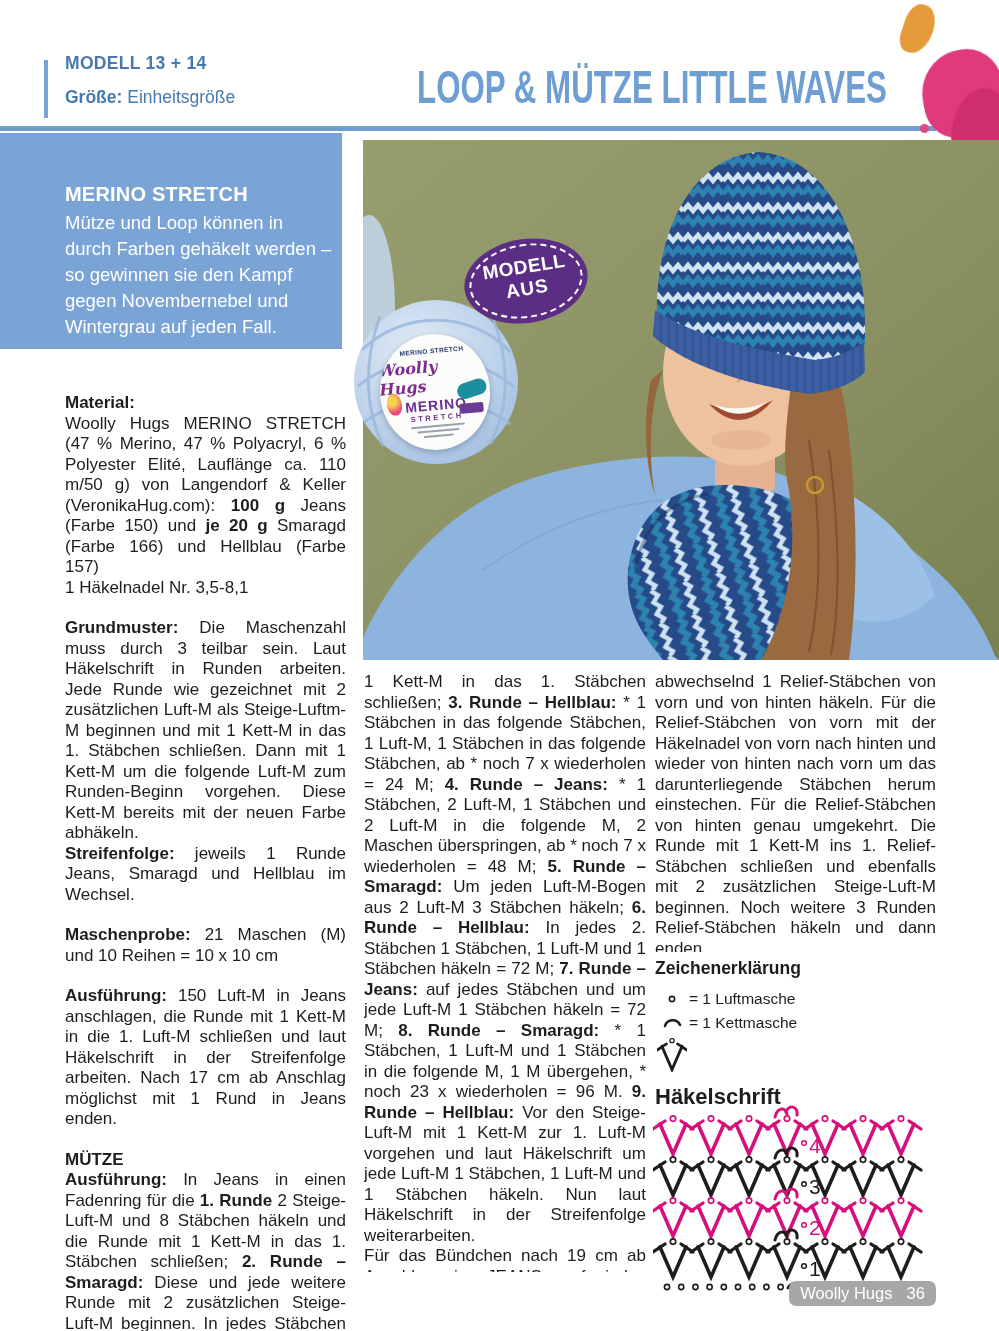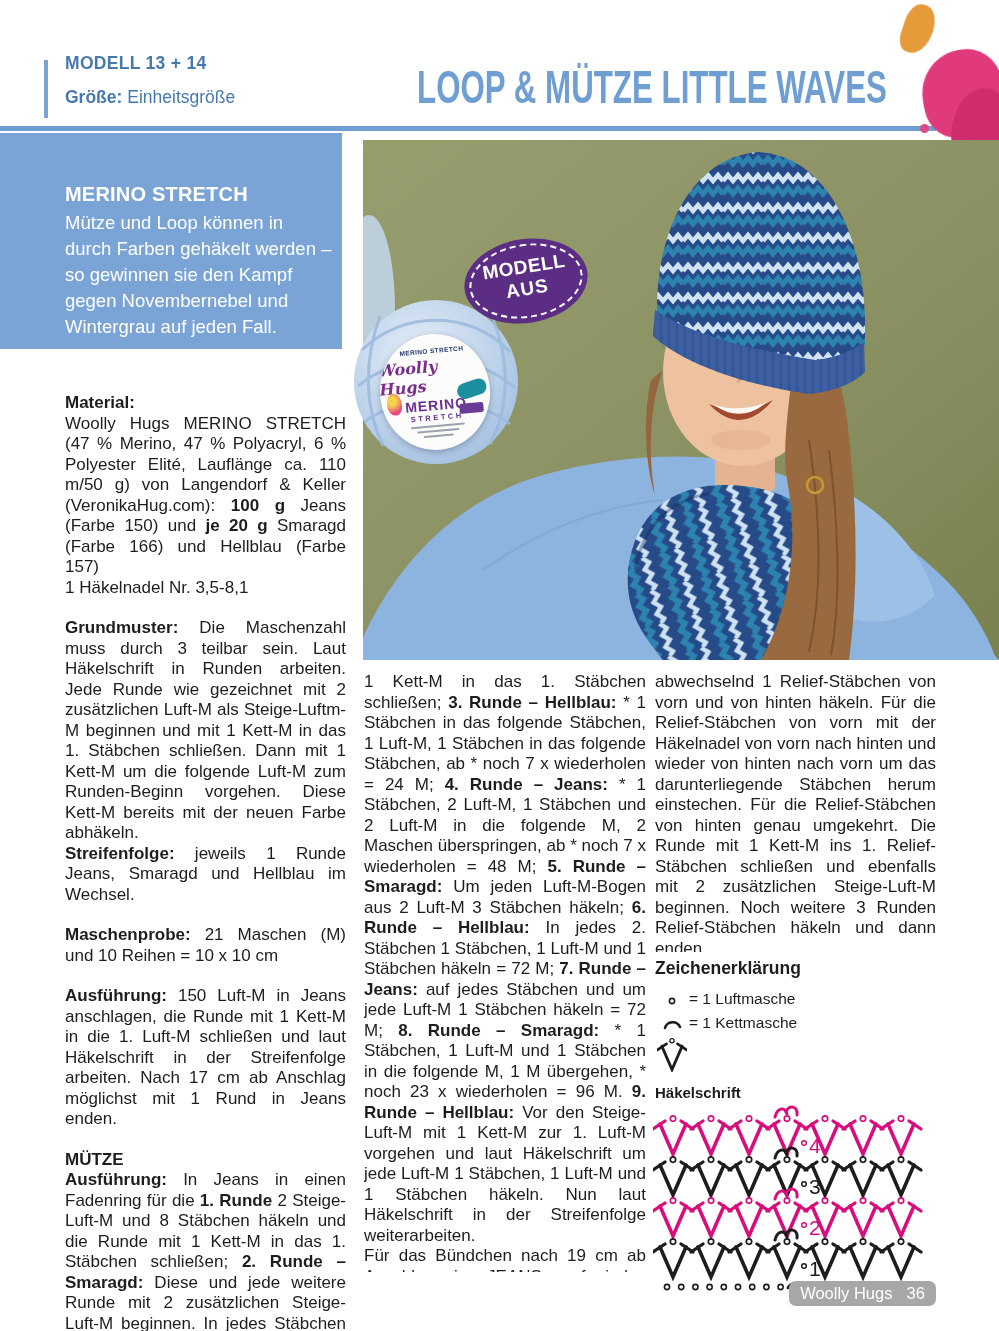--- a/index.html
+++ b/index.html
@@ -70,27 +70,27 @@
   .col-left{left:65px;top:393px;height:938px}
   .col-mid{left:364px;top:672px;width:282px;height:600px}
   .col-right{left:655px;top:672px;height:280px}
   .blk-heading{font-weight:700}
   .blk-gap{height:20px}
   .b{font-weight:700}
 
   
   .legend{position:absolute;left:655px;top:958px;width:300px;color:var(--ink)}
   .legend-h{font-size:17.5px;font-weight:700;margin-bottom:9px}
-  .lrow{display:flex;align-items:flex-end;margin-bottom:4px}
+  .lrow{display:flex;align-items:center;margin-bottom:4px}
   .lsym{width:34px;flex:0 0 34px;display:flex;justify-content:center}
   .ltxt{font-size:15.5px;line-height:19px;padding-top:1px}
   .ltxt .l2{padding-left:14px}
 
   
-  .hs-h{position:absolute;left:655px;top:1084px;font-size:15px;font-weight:700;color:var(--ink)}
+  .hs-h{position:absolute;left:655px;top:1084px;font-size:22px;font-weight:700;color:var(--ink)}
   .chart{position:absolute;left:653px;top:1102px}
 
   
   .footer{position:absolute;left:789px;top:1281px;width:147px;height:25px;background:var(--gray);
           border-radius:7px;display:flex;align-items:center;justify-content:center;gap:14px;
           color:#fff;font-size:16.5px}
 </style>
 </head>
 <body>
 

